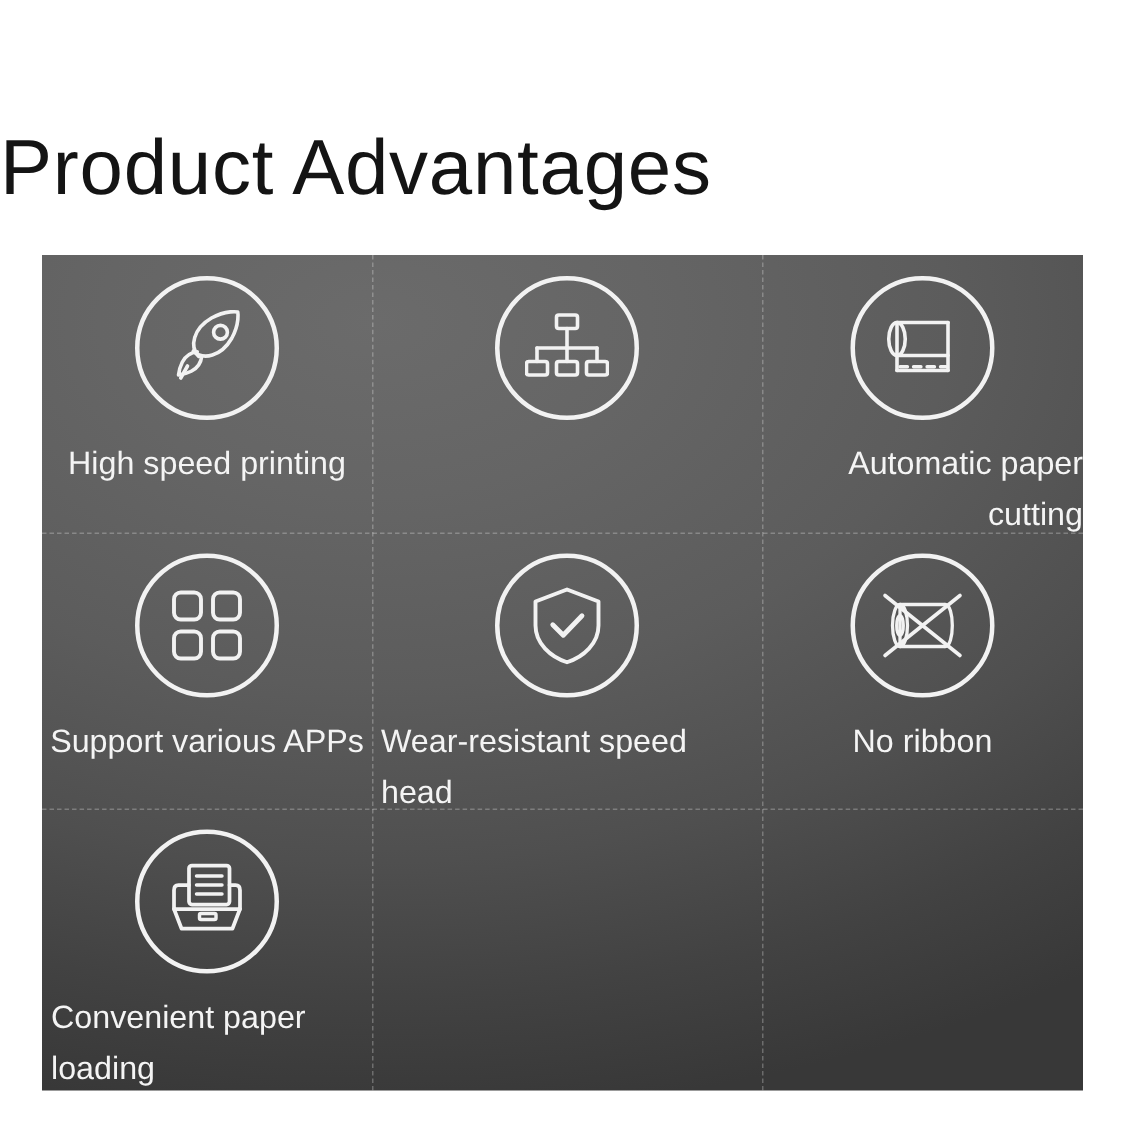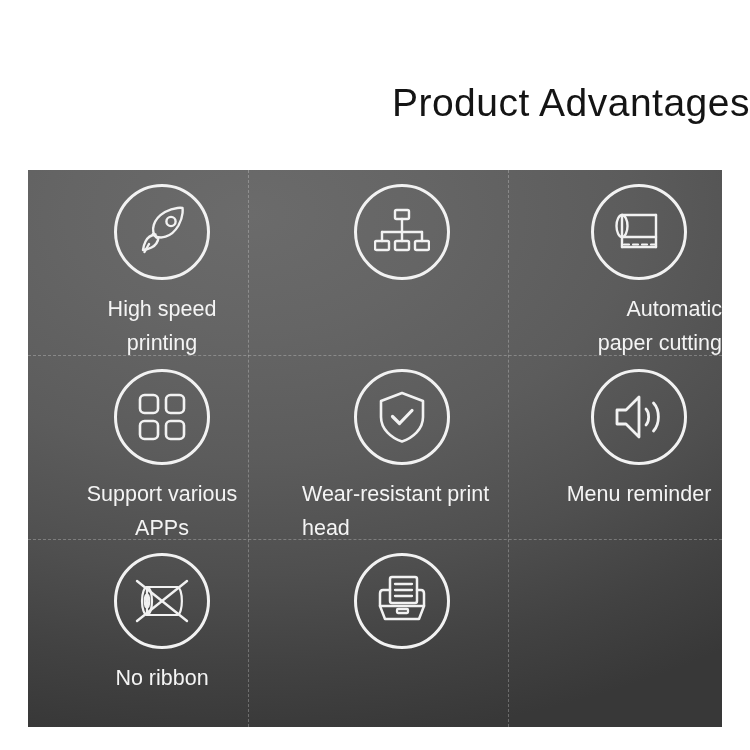--- a/index.html
+++ b/index.html
@@ -13,22 +13,22 @@
     font-family: "Liberation Sans", sans-serif;
     overflow: hidden;
     position: relative;
   }
 
   #page-title {
     position: absolute;
     left: 0;
     top: 46px;
     width: 750px;
-    text-align: right;
-    font-size: 39px;
+    text-align: left;
+    font-size: 52px;
     font-weight: 400;
     color: #141414;
     letter-spacing: 0.5px;
     line-height: 62px;
     white-space: nowrap;
   }
 
   #advantages-panel {
     position: absolute;
     left: 28px;
@@ -72,21 +72,20 @@
     grid-template-rows: 185px 184px 188px;
   }
 
   .feature-cell {
     position: relative;
     display: flex;
     flex-direction: column;
     align-items: center;
     padding-top: 14px;
     box-sizing: border-box;
-    padding-left: 48px;
   }
 
   .icon-circle {
     width: 96px;
     height: 96px;
     border-radius: 50%;
     border: 3px solid #f2f2f2;
     display: flex;
     align-items: center;
     justify-content: center;
@@ -190,33 +189,23 @@
       <div class="feature-label">Support various APPs</div>
     </div>
 
     <div class="feature-cell right-label">
       <div class="icon-circle">
         <svg width="50" height="54" viewBox="0 0 50 54" fill="none" stroke="#f2f2f2" stroke-width="2.6" stroke-linecap="round" stroke-linejoin="round">
           <path d="M25 3 L46 11 L46 27 C46 39 36 48 25 51.5 C14 48 4 39 4 27 L4 11 Z"></path>
           <path d="M15.5 26.5 L22.5 33.5 L35 20.5" stroke-width="3.2"></path>
         </svg>
       </div>
-      <div class="feature-label">Wear-resistant print head</div>
-    </div>
-
-    <div class="feature-cell">
-      <div class="icon-circle">
-        <svg width="54" height="50" viewBox="0 0 54 50" fill="none" stroke="#f2f2f2" stroke-width="2.8" stroke-linecap="round" stroke-linejoin="round">
-          <path d="M5 18 L14 18 L27 5 L27 45 L14 32 L5 32 Z"></path>
-          <path d="M34 17 C37.5 20.5 37.5 29.5 34 33"></path>
-          <path d="M41.5 11 C48 18 48 32 41.5 39"></path>
-        </svg>
-      </div>
-      <div class="feature-label">Menu reminder</div>
-    </div>
+      <div class="feature-label">Wear-resistant speed head</div>
+    </div>
+
 
     <div class="feature-cell">
       <div class="icon-circle">
         <svg width="56" height="46" viewBox="0 0 56 46" fill="none" stroke="#f2f2f2" stroke-width="2.2" stroke-linecap="round" stroke-linejoin="round">
           <path d="M13 9 L43 9"></path>
           <path d="M13 37 L43 37"></path>
           <path d="M13 9 L13 37"></path>
           <path d="M43 9 C49.5 9 49.5 37 43 37"></path>
           <ellipse cx="13" cy="23" rx="5" ry="14"></ellipse>
           <ellipse cx="13" cy="23" rx="2.2" ry="6.5"></ellipse>
@@ -230,16 +219,17 @@
     <div class="feature-cell right-label">
       <div class="icon-circle">
         <svg width="54" height="52" viewBox="0 0 54 52" fill="none" stroke="#f2f2f2" stroke-width="2.5" stroke-linecap="round" stroke-linejoin="round">
           <rect x="15" y="2" width="27" height="26" rx="2"></rect>
           <path d="M20 9 L37 9 M20 15 L37 15 M20 21 L37 21" stroke-width="2.3"></path>
           <path d="M15 15 L8 15 C6 15 5 16.5 5 18.5 L5 31 L49 31 L49 18.5 C49 16.5 48 15 46 15 L42 15"></path>
           <path d="M5 31 L10 44 L44 44 L49 31"></path>
           <rect x="22" y="34" width="11" height="4" rx="1" stroke-width="2.3"></rect>
         </svg>
       </div>
+      <div class="feature-label">Convenient paper loading</div>
     </div>
 
   </div>
 </div>
 
 </body></html>

